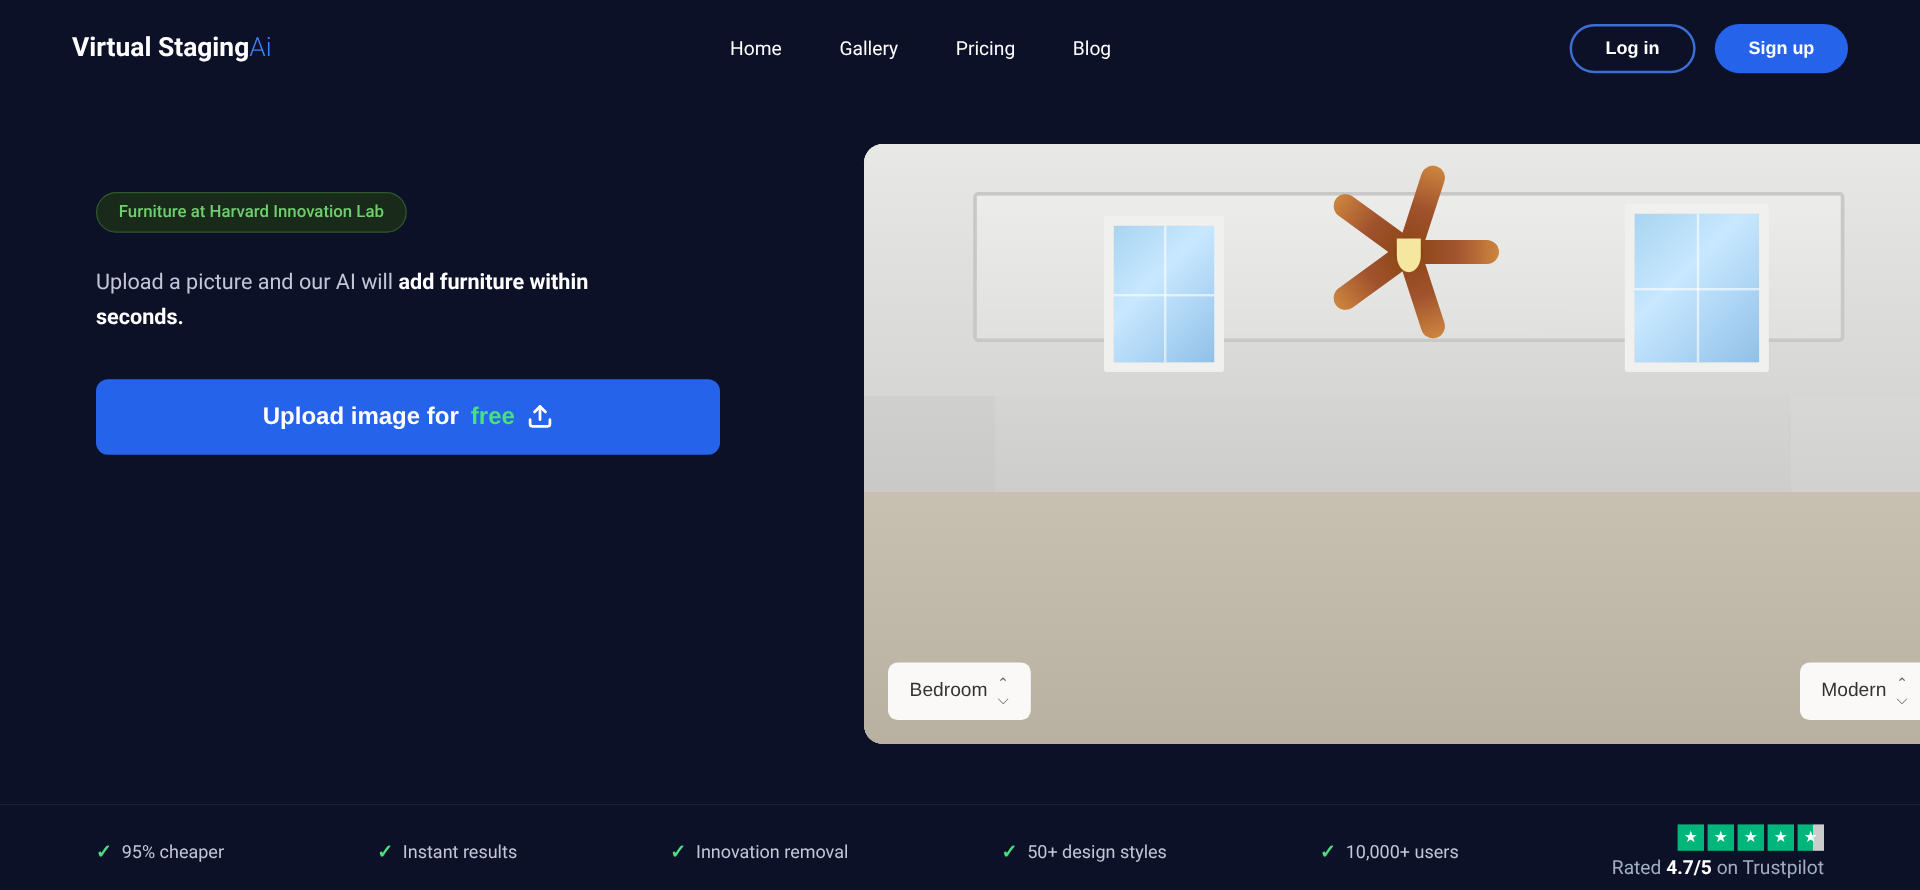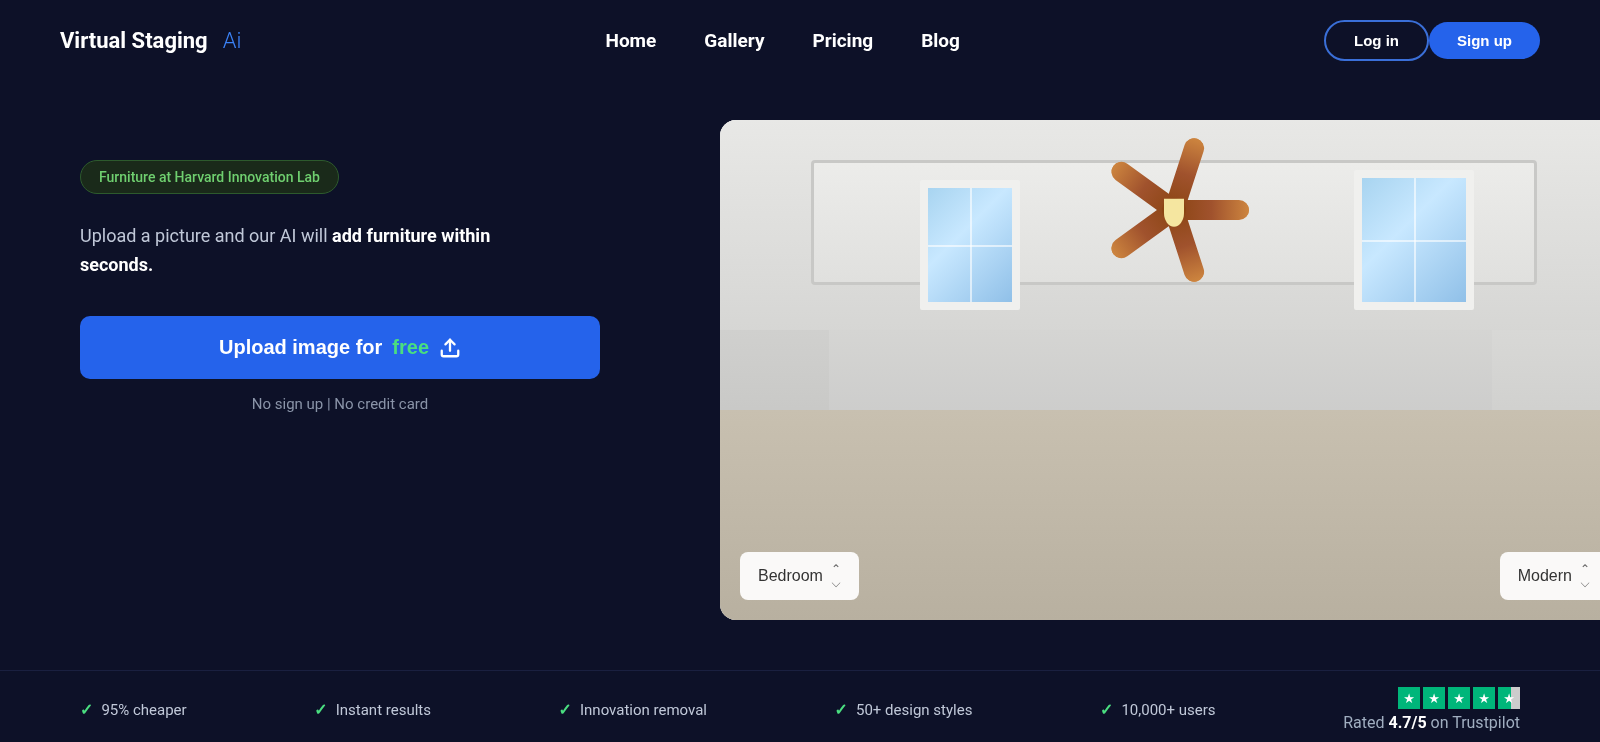--- a/index.html
+++ b/index.html
@@ -18,48 +18,48 @@
       align-items: center;
       justify-content: space-between;
       padding: 0 60px;
       height: 80px;
       background-color: #0d1128;
     }
 
     .logo {
       display: flex;
       align-items: baseline;
-      gap: 15px;
+      gap: 0;
     }
     .logo-bold {
       font-size: 22px;
       font-weight: 700;
       color: #ffffff;
     }
     .logo-light {
       font-size: 22px;
       font-weight: 300;
       color: #3b82f6;
     }
 
     nav {
       display: flex;
       align-items: center;
       gap: 48px;
     }
     nav a {
       color: #ffffff;
       text-decoration: none;
-      font-size: 19px;
-      font-weight: 700;
+      font-size: 16px;
+      font-weight: 400;
     }
 
     .header-actions {
       display: flex;
-      align-items: center;
+      gap: 16px;
     }
     .btn-login {
       padding: 10px 28px;
       border: 2px solid #3a6fd8;
       border-radius: 30px;
       background: transparent;
       color: #ffffff;
       font-size: 15px;
       font-weight: 600;
       cursor: pointer;
@@ -117,21 +117,21 @@
       margin-bottom: 36px;
       max-width: 480px;
     }
     .hero-subtitle strong {
       color: #ffffff;
       font-weight: 700;
     }
 
     .btn-upload {
       display: flex;
-      align-items: flex-end;
+      align-items: flex-start;
       justify-content: center;
       gap: 10px;
       width: 520px;
       padding: 20px;
       background: #2563eb;
       border: none;
       border-radius: 10px;
       color: #ffffff;
       font-size: 20px;
       font-weight: 600;
@@ -442,21 +442,20 @@
       <span>Upload image for </span>
       <span class="free-text">free</span>
       <span class="upload-icon">
         <svg width="22" height="22" viewBox="0 0 24 24" fill="none" stroke="white" stroke-width="2.5" stroke-linecap="round" stroke-linejoin="round">
           <path d="M21 15v4a2 2 0 01-2 2H5a2 2 0 01-2-2v-4"></path>
           <polyline points="17 8 12 3 7 8"></polyline>
           <line x1="12" y1="3" x2="12" y2="15"></line>
         </svg>
       </span>
     </button>
-    <p class="no-signup">No sign up | No credit card</p>
   </div>
 
   <div class="hero-right">
     <div class="room-image-container">
       <div class="room-visual">
 
         <div class="room-ceiling"></div>
 
         <div class="room-tray"></div>
 

